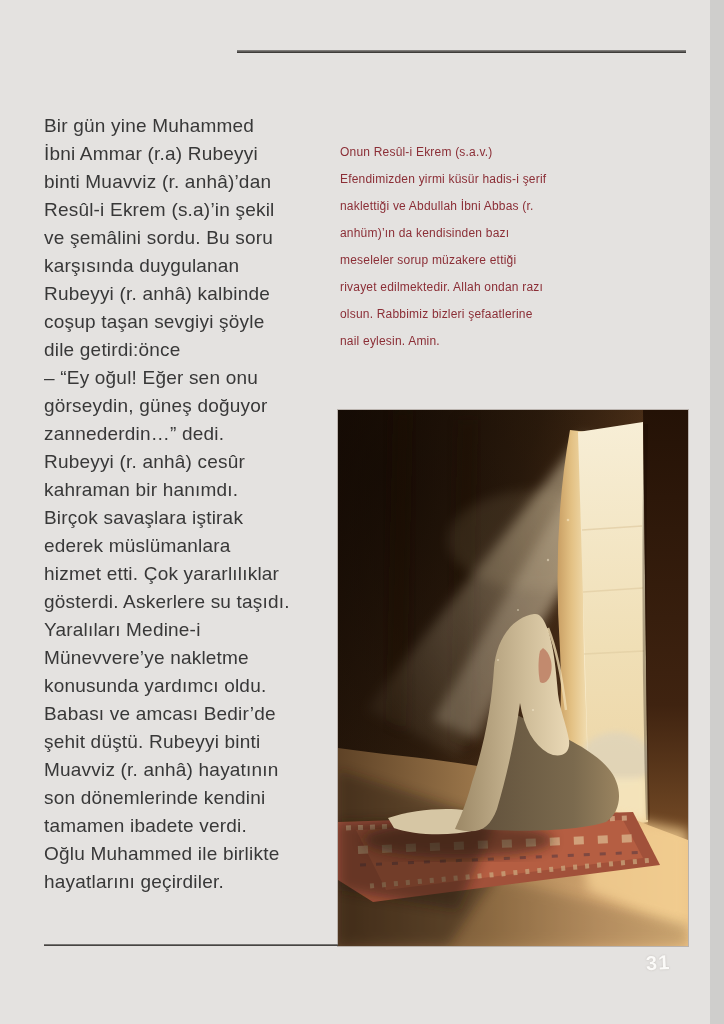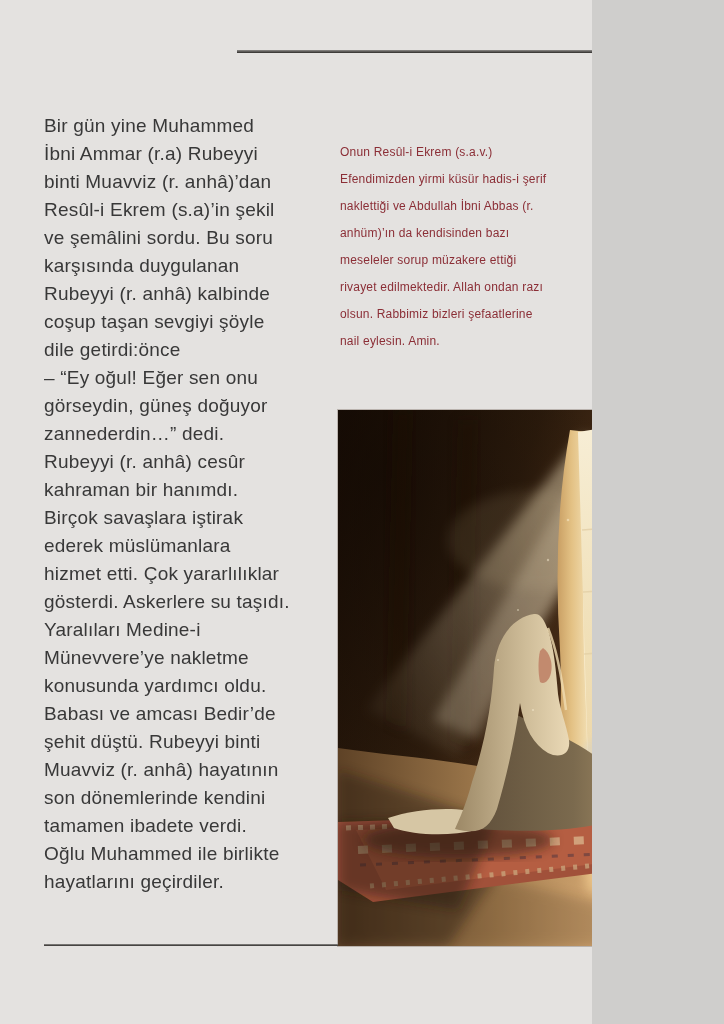--- a/index.html
+++ b/index.html
@@ -4,21 +4,21 @@
 <style>
   html,body{margin:0;padding:0;}
   body{
     width:724px;height:1024px;
     background:#cfcecc;
     font-family:"Liberation Sans", sans-serif;
     -webkit-font-smoothing:antialiased;
   }
   .page{
     position:relative;
-    width:592px;height:1024px;
+    width:710px;height:1024px;
     background:var(--page-bg,#e4e2e0);
     overflow:hidden;
   }
   .rule{
     position:absolute;
     background:linear-gradient(#8f8d8a,#2e2c2a);
   }
   .rule.top{left:237px;top:50px;width:449px;height:3px;}
   .rule.bottom{left:44px;top:944px;width:294px;height:2px;}
   .body-text{

